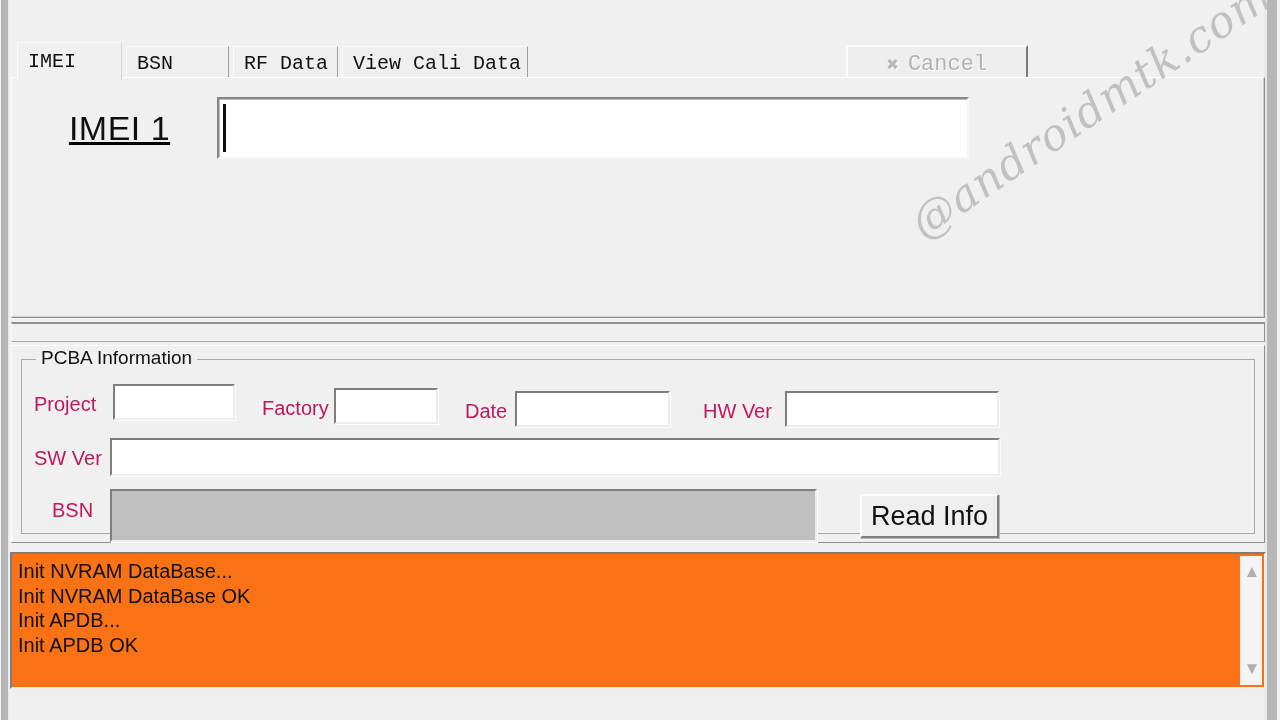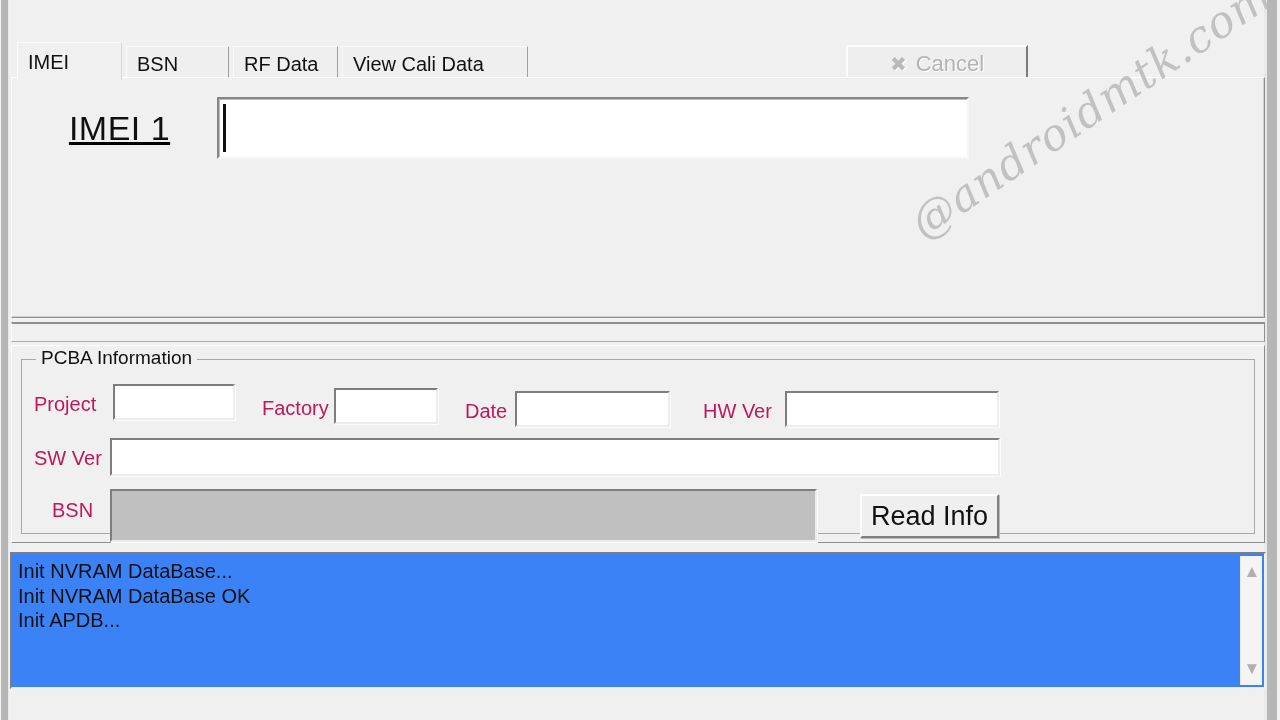--- a/index.html
+++ b/index.html
@@ -38,21 +38,21 @@
     font-size: 27px; font-weight: bold; color: #161616;
     letter-spacing: .2px;
     white-space: nowrap;
   }
 
   
   .tabhost {
     position: absolute; left: 11px; top: 40px; width: 1254px; height: 278px;
   }
   .tabstrip {
-    position: absolute; left: 0; top: 0; height: 38px; width: 100%;
+    position: absolute; left: 0; top: 0; height: 38px; width: 100%; font-family: Liberation Mono, monospace;
   }
   .tab {
     position: absolute; top: 6px; height: 32px;
     background: #efefef;
     border-left: 1px solid #fbfbfb;
     border-top: 1px solid #fbfbfb;
     border-right: 1px solid #9e9e9e;
     font-size: 20px; color: #111;
     padding: 3px 10px 0 10px;
     white-space: nowrap;
@@ -174,21 +174,21 @@
     border-bottom: 2px solid #7e7e7e;
     box-shadow: 1px 1px 0 #b9b9b9;
     display: flex; align-items: center; justify-content: center;
     font-size: 27px; color: #111;
     cursor: default;
   }
 
   
   .logbox {
     position: absolute; left: 10px; top: 552px; width: 1256px; height: 137px;
-    background: #3b82f6;
+    background: #f97316;
     border-top: 2px solid #7d7d7d;
     border-left: 2px solid #7d7d7d;
     border-right: 2px solid #efefef;
     border-bottom: 2px solid #efefef;
     overflow: hidden;
   }
   .log-lines {
     position: absolute; left: 6px; top: 5px; right: 30px;
     font-size: 20px; color: #101010; line-height: 24.5px;
   }
@@ -305,20 +305,21 @@
         <span>Read Info</span>
       </div>
     </div>
   </div>
 
   <div class="logbox">
     <div class="log-lines">
       <div class="log-line">Init NVRAM DataBase...</div>
       <div class="log-line">Init NVRAM DataBase OK</div>
       <div class="log-line">Init APDB...</div>
+      <div class="log-line">Init APDB OK</div>
     </div>
 
     <div class="vscroll">
       <div class="vs-arrow vs-up">▲</div>
       <div class="vs-arrow vs-down">▼</div>
     </div>
   </div>
 
 
   <div class="watermark">

